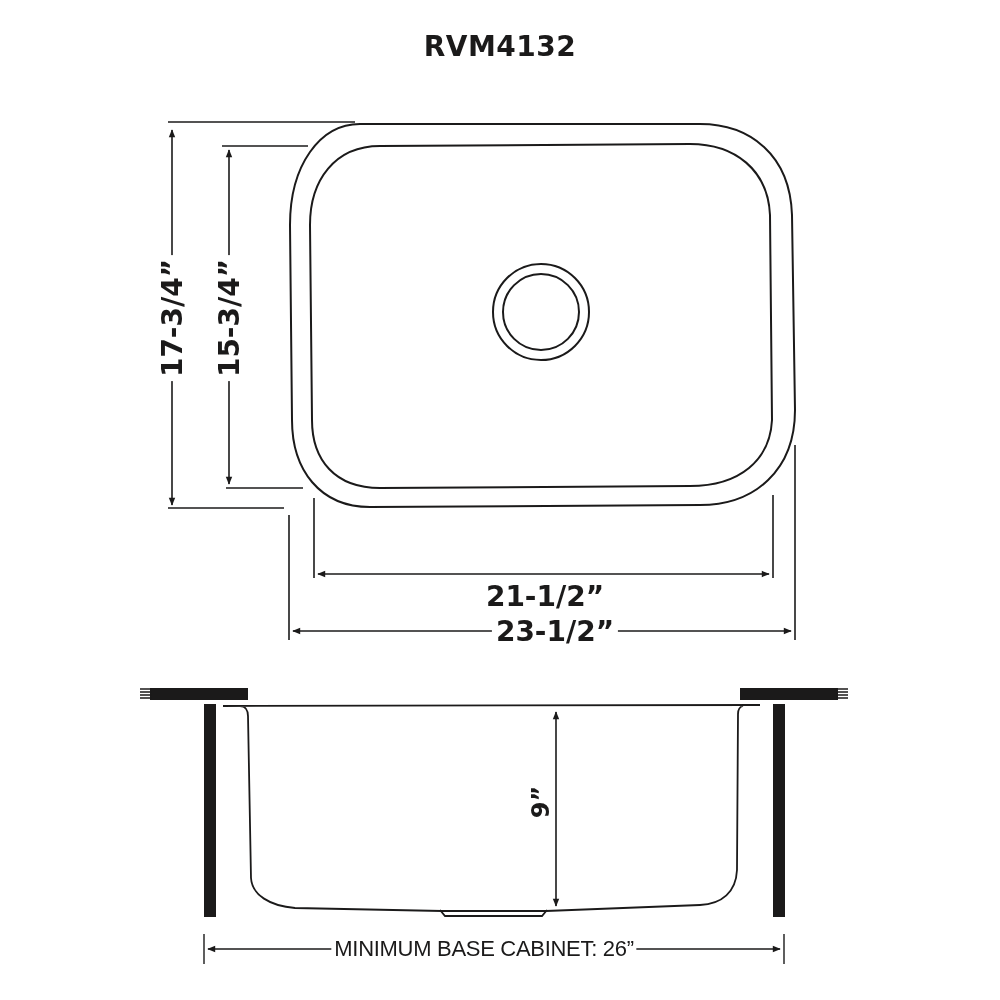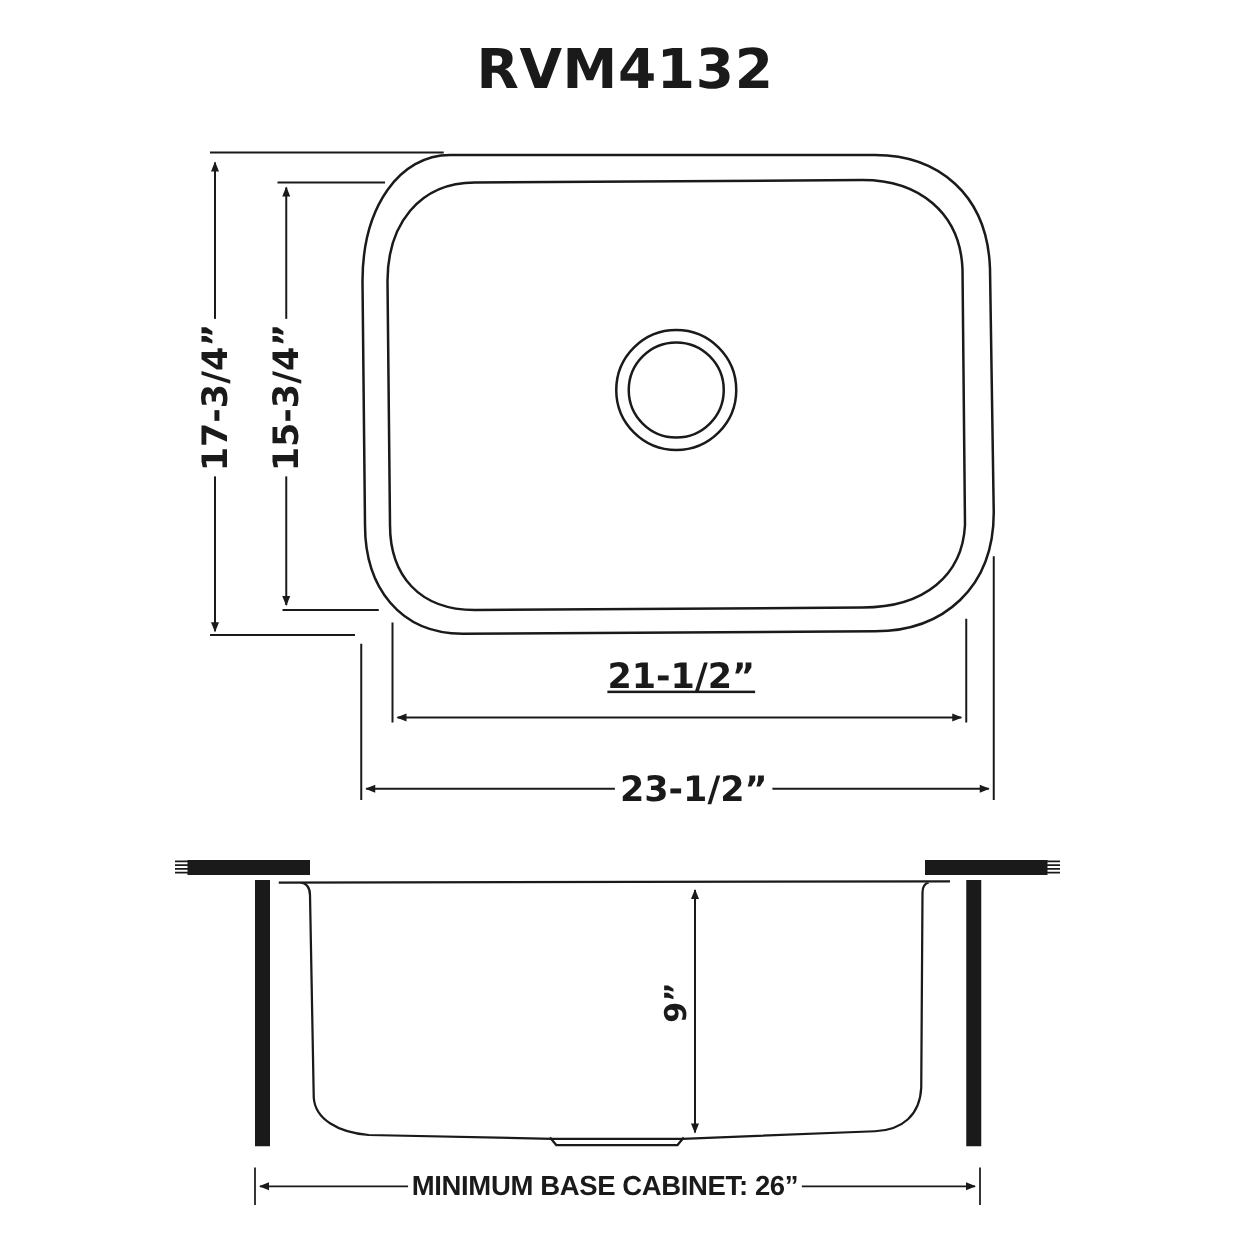--- a/index.html
+++ b/index.html
@@ -1,32 +1,32 @@
 <!DOCTYPE html>
 <html><head>
   <meta charset="utf-8">
   <style>
     html, body { margin: 0; padding: 0; background: #ffffff; }
     body { width: 1000px; height: 1000px; position: relative; overflow: hidden; }
     .canvas { position: absolute; left: 0; top: 0; width: 1000px; height: 1000px; }
     .title {
       position: absolute; left: 0; top: 30px; width: 1000px; text-align: center;
-      font-family: "DejaVu Sans", sans-serif; font-weight: bold; font-size: 44px;
+      font-family: "DejaVu Sans", sans-serif; font-weight: bold; font-size: 28px;
       color: #1b1a1a; letter-spacing: 0.5px;
     }
     .dim-label {
       position: absolute; font-family: "DejaVu Sans", sans-serif; font-weight: bold;
       font-size: 28px; color: #1b1a1a; background: #ffffff; padding: 0 4px; white-space: nowrap;
     }
     .dim-vert { transform-origin: center center; transform: translate(-50%, -50%) rotate(-90deg); }
     .dim-horz { transform: translate(-50%, -50%); }
     .cab-label {
       position: absolute; font-family: "Liberation Sans", sans-serif; font-size: 22px;
       color: #1b1a1a; background: #ffffff; padding: 0 3px; transform: translate(-50%, -50%);
-      white-space: nowrap; letter-spacing: -0.3px; font-weight: bold;
+      white-space: nowrap; letter-spacing: -0.3px;
     }
     svg line, svg path, svg rect, svg circle { vector-effect: non-scaling-stroke; }
   </style>
 </head>
 <body>
 
 <div class="title">RVM4132</div>
 
 <svg class="canvas" viewBox="0 0 1000 1000" xmlns="http://www.w3.org/2000/svg">
   <defs>
@@ -86,16 +86,16 @@
 
   <g stroke="#1b1a1a" stroke-width="1.4">
     <line x1="204" y1="934" x2="204" y2="964"></line>
     <line x1="784" y1="934" x2="784" y2="964"></line>
     <line x1="208" y1="949" x2="780" y2="949" marker-start="url(#arr)" marker-end="url(#arr)"></line>
   </g>
 </svg>
 
 <div class="dim-label dim-vert" style="left:172px; top:318px;">17-3/4”</div>
 <div class="dim-label dim-vert" style="left:229px; top:318px;">15-3/4”</div>
-<div class="dim-label dim-horz" style="left:545px; top:541px;text-decoration:underline;">21-1/2”</div>
+<div class="dim-label dim-horz" style="left:545px; top:596px;">21-1/2”</div>
 <div class="dim-label dim-horz" style="left:543px; top:631px;margin-left:12px;">23-1/2”</div>
 <div class="dim-label dim-vert" style="left:541px; top:802px; font-size:24px; padding:0 2px;">9”</div>
 <div class="cab-label" style="left:484px; top:949px;">MINIMUM BASE CABINET: 26”</div>
 
 </body></html>

